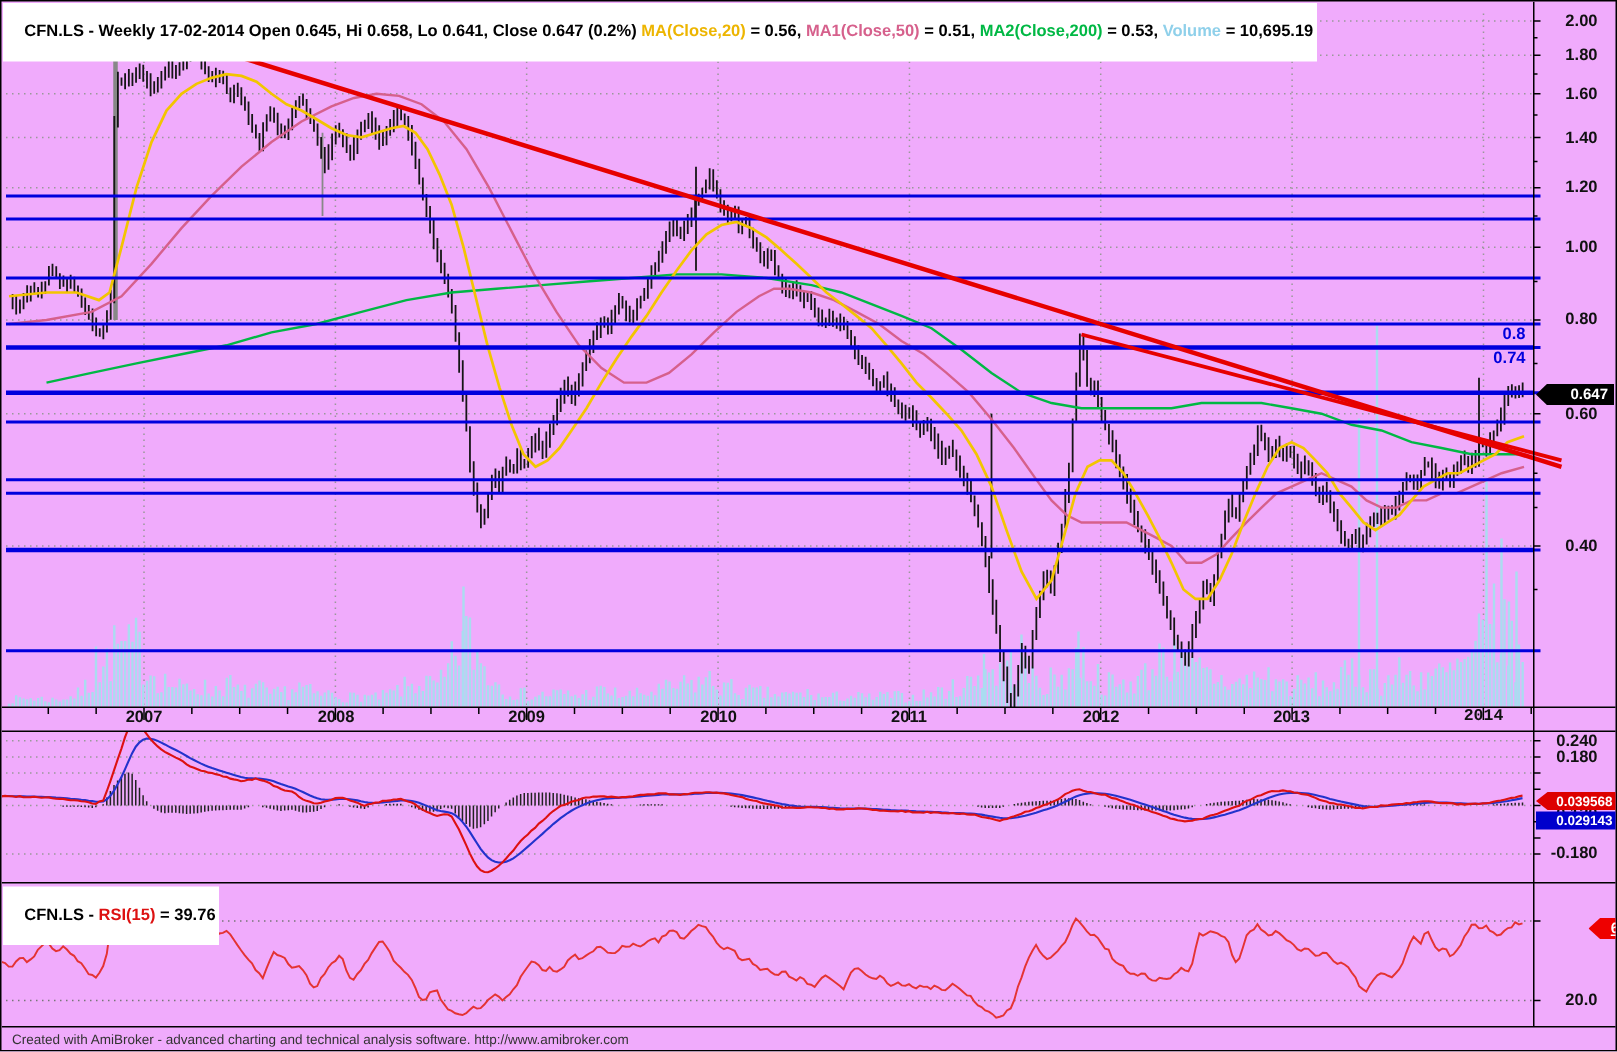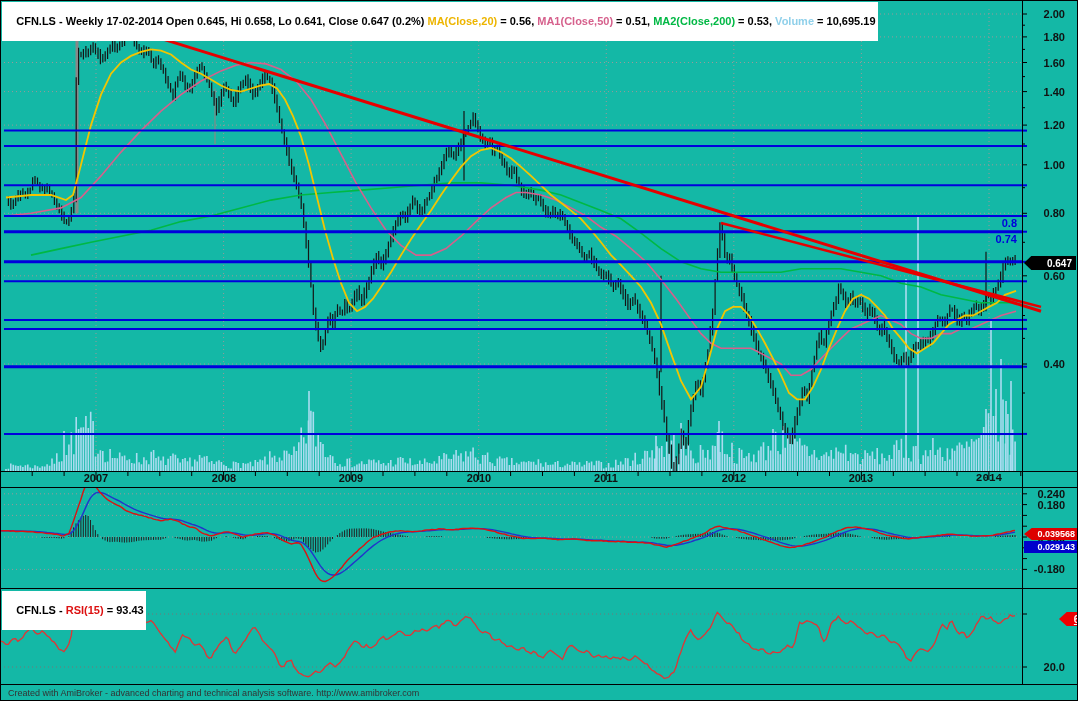--- a/index.html
+++ b/index.html
@@ -1,16 +1,16 @@
 <!DOCTYPE html>
 <html><head>
 <meta charset="utf-8">
 <style>
   html,body{margin:0;padding:0;background:#e8e8e8;font-family:"Liberation Sans",sans-serif;}
-  #win{position:relative;width:1078px;height:701px;background:#14b8a6;border:1px solid #000;box-sizing:border-box;overflow:hidden;}
+  #win{position:relative;width:1078px;height:701px;background:#f0abfc;border:1px solid #000;box-sizing:border-box;overflow:hidden;}
   #cv{position:absolute;left:0;top:0;z-index:1;}
   .txt{position:absolute;z-index:3;}
   .title{font-size:11px;font-weight:bold;color:#000;white-space:pre;background:#fff;padding:0 2px;line-height:13px;}
   #main-title{left:1px;top:1px;}
   #macd-title{left:1px;top:489px;}
   #rsi-title{left:1px;top:590px;}
   .c-ma20{color:#edb500;} .c-ma50{color:#d6608c;} .c-ma200{color:#00b844;} .c-vol{color:#8fd0ea;}
   .c-red{color:#dd1111;} .c-blue{color:#2233cc;}
   .ylab{position:absolute;left:1024px;width:40px;text-align:right;font-size:11px;font-weight:bold;color:#111;z-index:2;}
   .xlab{position:absolute;width:44px;text-align:center;font-size:11px;font-weight:bold;color:#111;top:471px;z-index:2;}
@@ -174,21 +174,21 @@
       <line x1="0" y1="683.5" x2="1078" y2="683.5" stroke="#000" stroke-width="1"></line>
       <line x1="1021.5" y1="0" x2="1021.5" y2="683" stroke="#000" stroke-width="1"></line>
     </svg>
 
   <div id="main-title" class="txt title">
     <span>CFN.LS - Weekly 17-02-2014 Open 0.645, Hi 0.658, Lo 0.641, Close 0.647 (0.2%) </span><span class="c-ma20">MA(Close,20)</span><span> = 0.56, </span><span class="c-ma50">MA1(Close,50)</span><span> = 0.51, </span><span class="c-ma200">MA2(Close,200)</span><span> = 0.53, </span><span class="c-vol">Volume</span><span> = 10,695.19</span>
   </div>
 
 
   <div id="rsi-title" class="txt title">
-    <span>CFN.LS - </span><span class="c-red">RSI(15)</span><span> = 93.43</span>
+    <span>CFN.LS - </span><span class="c-red">RSI(15)</span><span> = 39.76</span>
   </div>
 
   <div id="lvl-08" class="bluelab">0.8</div>
   <div id="lvl-074" class="bluelab">0.74</div>
 
   <div id="price-badge" class="badge">0.647</div>
   <div id="macd-badge-red" class="badge">0.039568</div>
   <div id="macd-badge-blue" class="badge">0.029143</div>
   <div id="rsi-badge" class="badge">68.1886</div>
 

